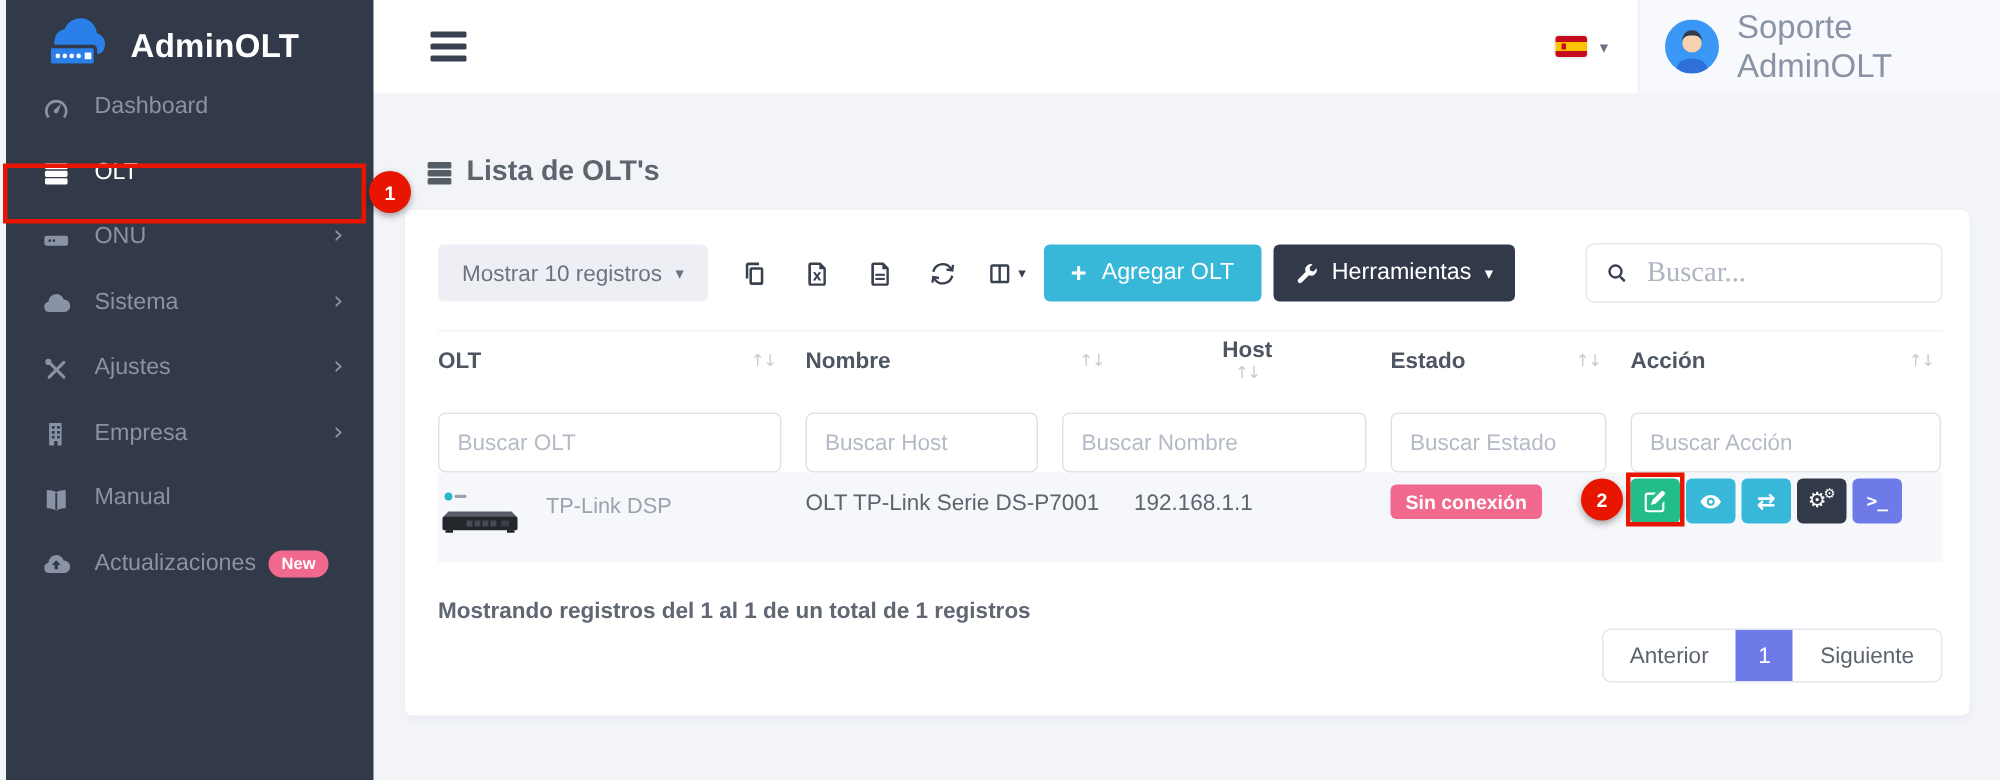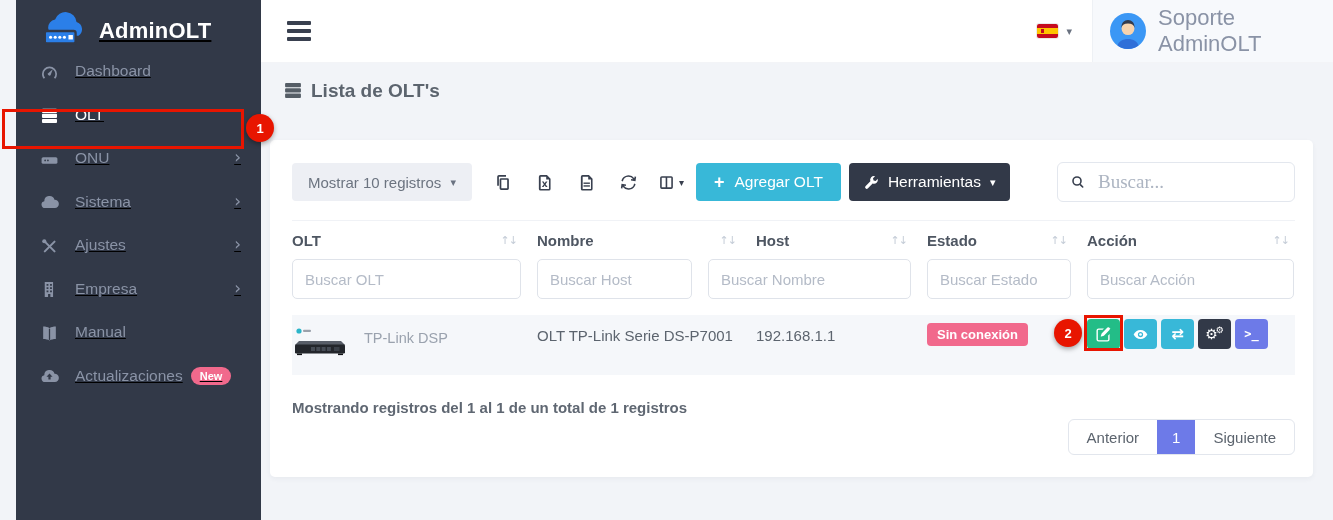--- a/index.html
+++ b/index.html
@@ -1,21 +1,21 @@
 <!DOCTYPE html>
 <html><head>
 <meta charset="utf-8">
 <style>
   html,body{margin:0;padding:0;}
   body{
     width:1333px;height:520px;position:relative;overflow:hidden;
     font-family:"Liberation Sans",sans-serif;background:#f2f4f8;
   }
   
-  .sidebar{position:absolute;left:16px;top:0;width:245px;height:520px;background:#323948;z-index:2;text-decoration:underline;}
+  .sidebar{position:absolute;left:4px;top:0;width:245px;height:520px;background:#323948;z-index:2;}
   .logo{height:62px;display:flex;align-items:center;padding-left:24px;gap:9px;cursor:pointer;}
   .logo svg{width:50px;height:38px;display:block;}
   .logo-text{color:#fff;font-size:22px;font-weight:800;letter-spacing:.2px;}
   .nav-item{height:43.5px;display:flex;align-items:flex-start;padding:0 20px 0 24px;color:#8a93a6;font-size:15.5px;cursor:pointer;}
   .nav-ic{width:21px;height:20px;margin-right:14px;display:flex;align-items:center;}
   .nav-ic svg{width:19px;height:19px;fill:#8a93a6;}
   .nav-item.active{color:#fff;}
   .nav-item.active .nav-ic svg{fill:#fff;}
   .chev{margin-left:auto;font-size:17px;line-height:1;color:#8a93a6;font-family:"DejaVu Sans",sans-serif;}
   .badge-new{margin-left:8px;background:#f1698c;color:#fff;font-size:11px;font-weight:700;padding:3px 9px;border-radius:10px;}
@@ -27,21 +27,21 @@
   .lang{display:flex;align-items:center;gap:8px;margin-right:20px;cursor:pointer;}
   .flag{width:21px;height:14px;border-radius:2px;position:relative;box-shadow:0 0 0 1px rgba(0,0,0,.08);
         background:linear-gradient(180deg,#c60b1e 0 27%,#ffc400 27% 73%,#c60b1e 73%);}
   .flag:after{content:"";position:absolute;left:4px;top:5px;width:3px;height:4px;background:#c60b1e;}
   .caret{color:#6a7280;font-size:11px;font-family:"DejaVu Sans",sans-serif;}
   .user{height:100%;width:241px;box-sizing:border-box;background:#f7f9fc;border-left:1px solid #eef1f5;display:flex;align-items:center;gap:12px;padding-left:17px;cursor:pointer;}
   .avatar svg{width:36px;height:36px;display:block;}
   .user-name{color:#8a93a6;font-size:22px;}
   
   .main{position:absolute;left:245px;top:62px;right:0;bottom:0;background:#f2f4f8;}
-  .page-title{position:absolute;left:38px;top:18px;display:flex;align-items:flex-start;gap:8px;color:#5c646e;font-size:19px;font-weight:700;}
+  .page-title{position:absolute;left:38px;top:42px;display:flex;align-items:center;gap:8px;color:#5c646e;font-size:19px;font-weight:700;}
   .page-title svg{width:20px;height:20px;fill:#555d66;}
   .card{position:absolute;left:25px;top:78px;right:20px;bottom:43px;background:#fff;border-radius:5px;
         box-shadow:0 2px 5px rgba(40,50,70,.05);padding:22px 18px 0 22px;box-sizing:border-box;}
   
   .toolbar{display:flex;align-items:center;height:40px;justify-content:flex-end;}
   .btn{border:none;border-radius:4px;font-family:inherit;font-size:15px;height:38px;display:flex;align-items:center;cursor:pointer;}
   .btn-light{background:#edeff4;color:#6c7480;padding:0 16px;gap:9px;}
   .icgroup{display:flex;margin-left:10px;margin-right:4px;}
   .tool-ic{width:42px;display:flex;justify-content:center;align-items:center;background:none;border:none;cursor:pointer;color:#39404f;padding:0;height:38px;}
   .tool-ic svg{width:17px;height:17px;fill:#39404f;}
@@ -51,23 +51,23 @@
   .btn-dark{background:#323948;color:#fff;padding:0 15px;gap:9px;margin-left:8px;font-size:15.5px;}
   .btn-dark svg{width:15px;height:15px;fill:#fff;}
   .search-box{margin-left:auto;width:238px;height:40px;box-sizing:border-box;border:1px solid #e3e7ee;border-radius:6px;display:flex;align-items:center;padding:0 12px;gap:10px;background:#fff;}
   .search-box svg{width:16px;height:16px;fill:#39404f;flex:none;}
   .search-box input{border:none;outline:none;font-size:19px;color:#5c646e;width:100%;font-family:Liberation Serif, serif;background:transparent;}
   .search-box input::placeholder{color:#adb5c2;}
   
   .thead{display:flex;margin-top:18px;border-top:1px solid #f0f2f6;height:38px;align-items:center;}
   .th{display:flex;align-items:center;justify-content:space-between;padding-right:20px;box-sizing:border-box;color:#4e5662;font-weight:700;font-size:15px;cursor:pointer;}
   .sort{color:#c4ccd7;font-size:11px;letter-spacing:-1px;font-weight:400;font-family:"DejaVu Sans",sans-serif;}
-  .c1{width:245px;}.c2{width:219px;}.c3{width:171px;}.c4{width:160px;}.c5{width:208px;}
+  .c1{width:245px;}.c2{width:219px;}.c3{width:171px;flex-direction:column;}.c4{width:160px;}.c5{width:208px;}
   .th.c5{padding-right:6px;}
-  .tfilters{display:flex;height:56px;align-items:flex-start;}
+  .tfilters{display:flex;height:56px;align-items:flex-end;}
   .fwrap{box-sizing:border-box;padding-right:16px;}
   .fwrap.c5{padding-right:1px;}
   .finput{width:100%;box-sizing:border-box;height:40px;border:1px solid #dfe3ea;border-radius:5px;padding:0 12px;font-size:15px;font-family:inherit;color:#5c646e;outline:none;}
   .finput::placeholder{color:#b4bbc7;}
   .trow{display:flex;min-height:60px;background:#f5f7fa;align-items:flex-start;}
   .td{box-sizing:border-box;padding:12px 20px 10px 0;color:#5c646e;font-size:15px;}
   .cell-olt{display:flex;gap:16px;padding-top:8px;align-items:flex-start;}
   .cell-olt svg{width:56px;height:38px;flex:none;}
   .olt-model{color:#5c646e;padding-top:5px;}
   .olt-vendor{color:#9aa2ae;margin-top:7px;font-size:14.5px;}

